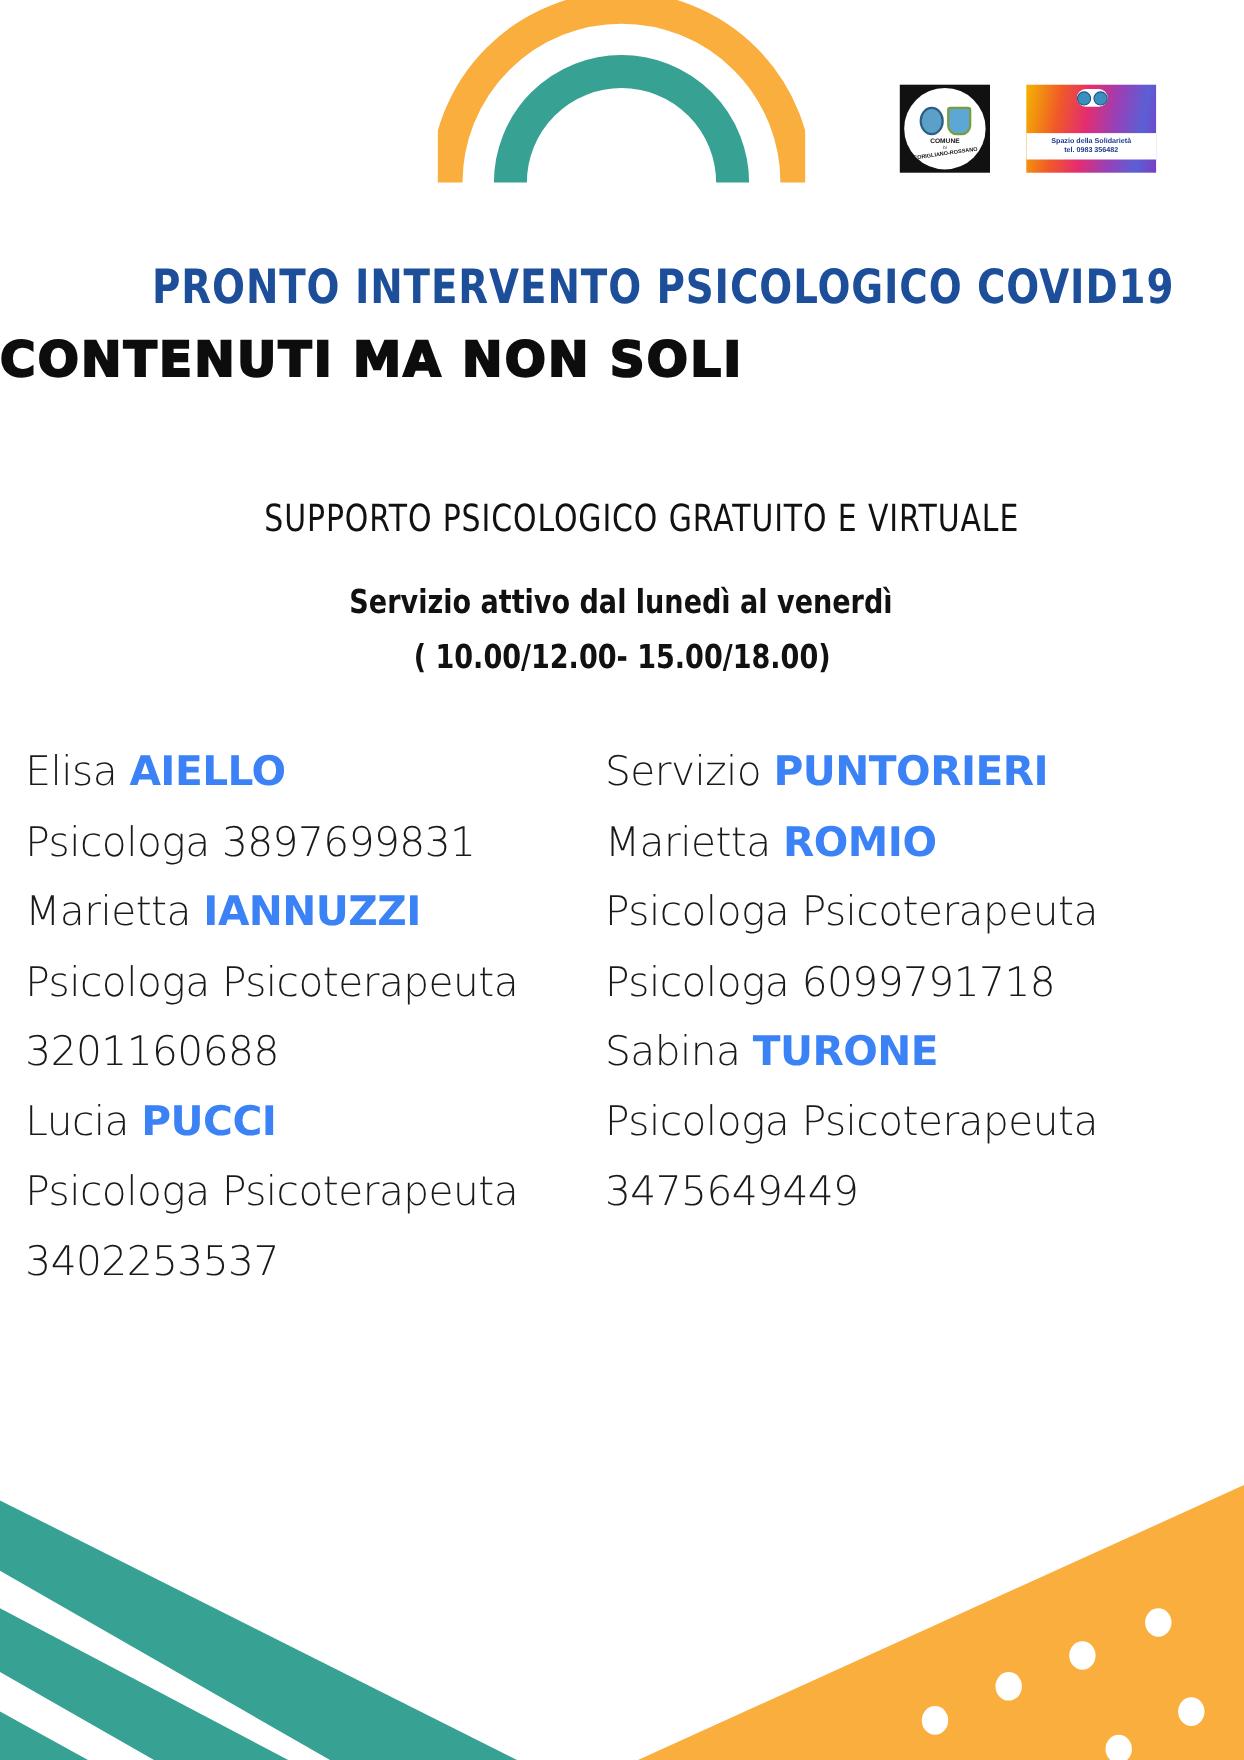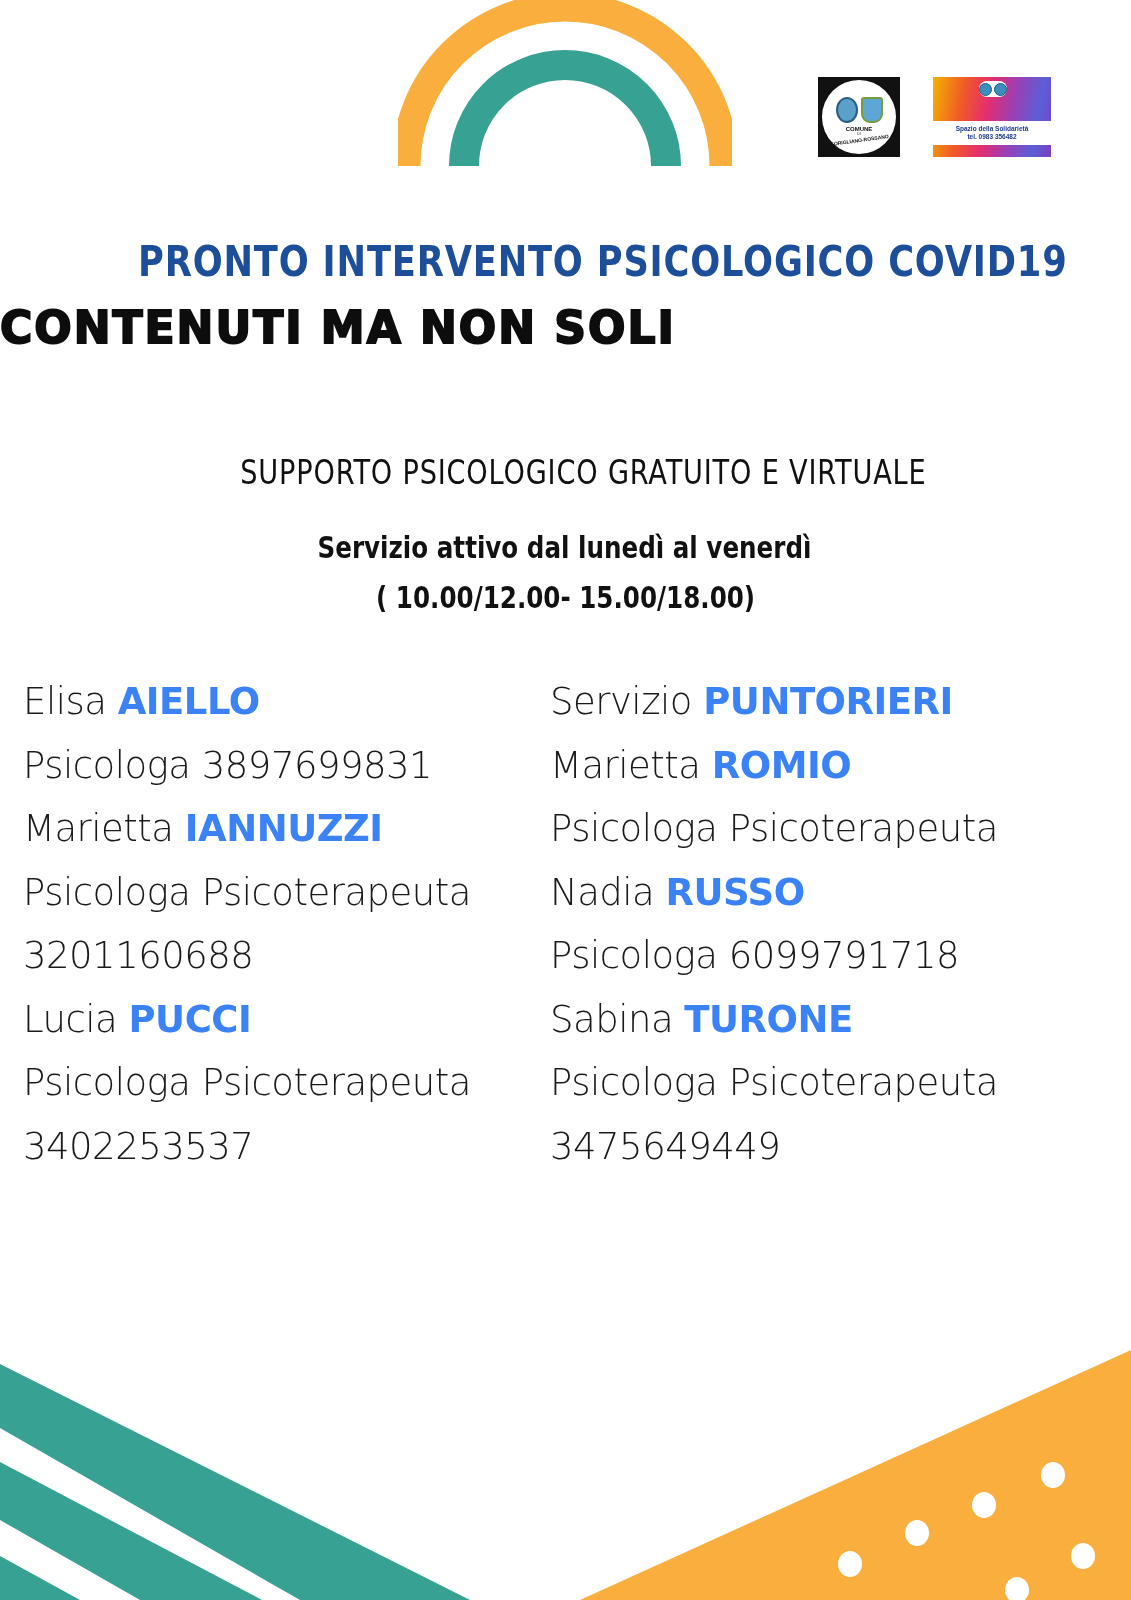--- a/index.html
+++ b/index.html
@@ -132,21 +132,20 @@
   <div class="line">3201160688</div>
   <div class="line"><span>Lucia</span> <b>PUCCI</b></div>
   <div class="line">Psicologa Psicoterapeuta</div>
   <div class="line">3402253537</div>
 </div>
 
 <div class="abs col right">
   <div class="line"><span>Servizio</span> <b>PUNTORIERI</b></div>
   <div class="line"><span>Marietta</span> <b>ROMIO</b></div>
   <div class="line">Psicologa Psicoterapeuta</div>
-  <div class="line"><span>Nadia</span> <b>RUSSO</b></div>
   <div class="line">Psicologa  6099791718</div>
   <div class="line"><span>Sabina</span> <b>TURONE</b></div>
   <div class="line">Psicologa Psicoterapeuta</div>
   <div class="line">3475649449</div>
 </div>
 
 <svg id="stripes" class="abs" viewBox="0 0 470 240">
   <polygon points="0,4 0,68 300,240 470,240" fill="#37A193"></polygon>
   <polygon points="0,102 0,160 140,240 262,240" fill="#37A193"></polygon>
   <polygon points="0,196 0,240 80,240" fill="#37A193"></polygon>

